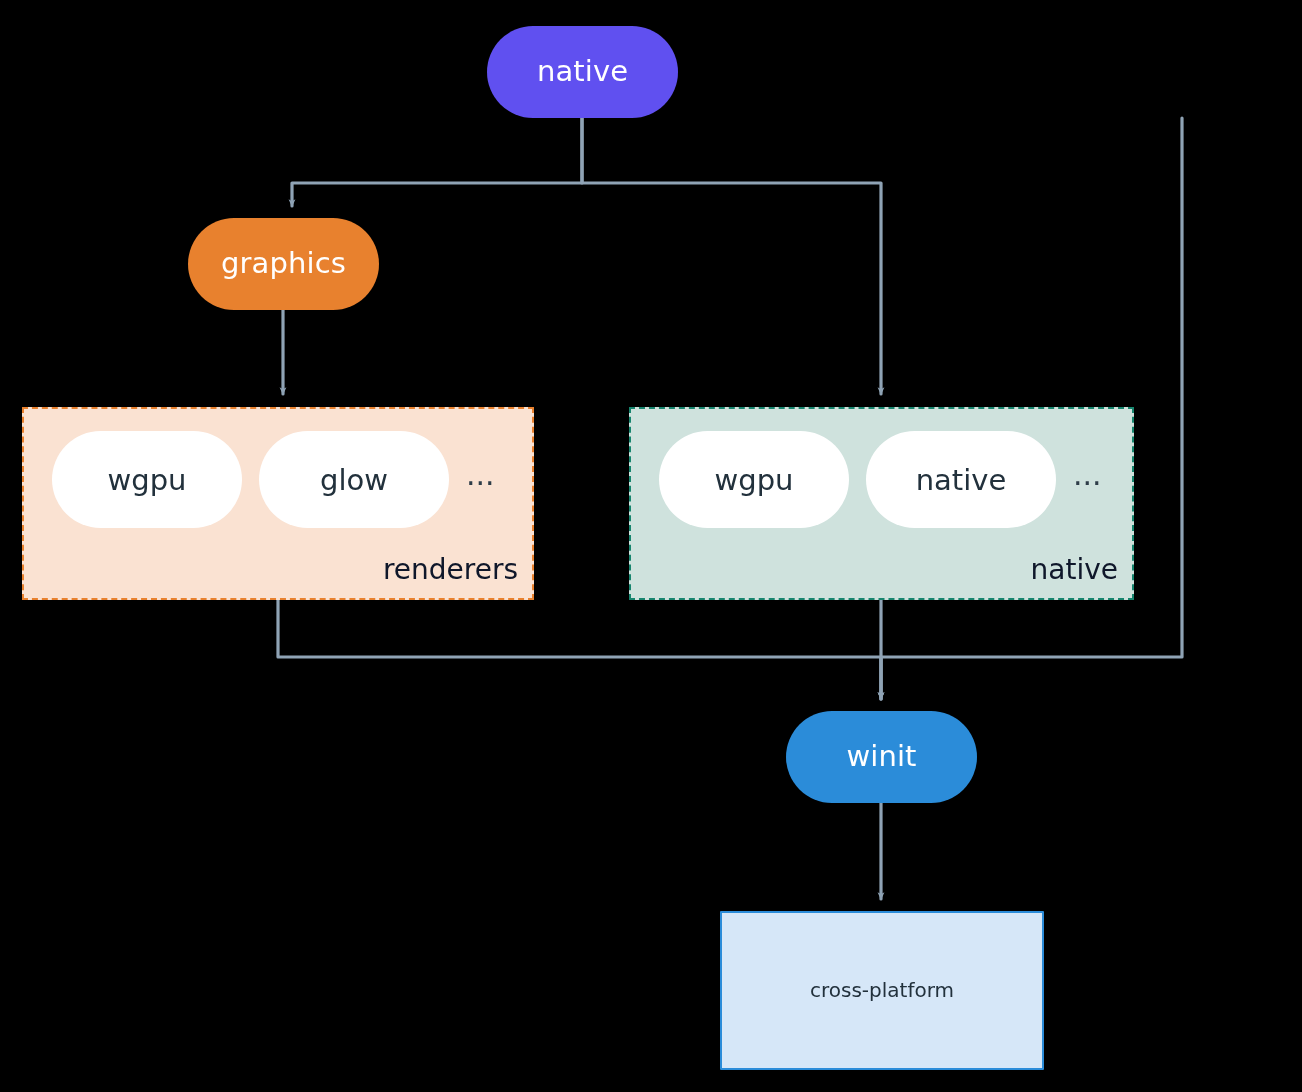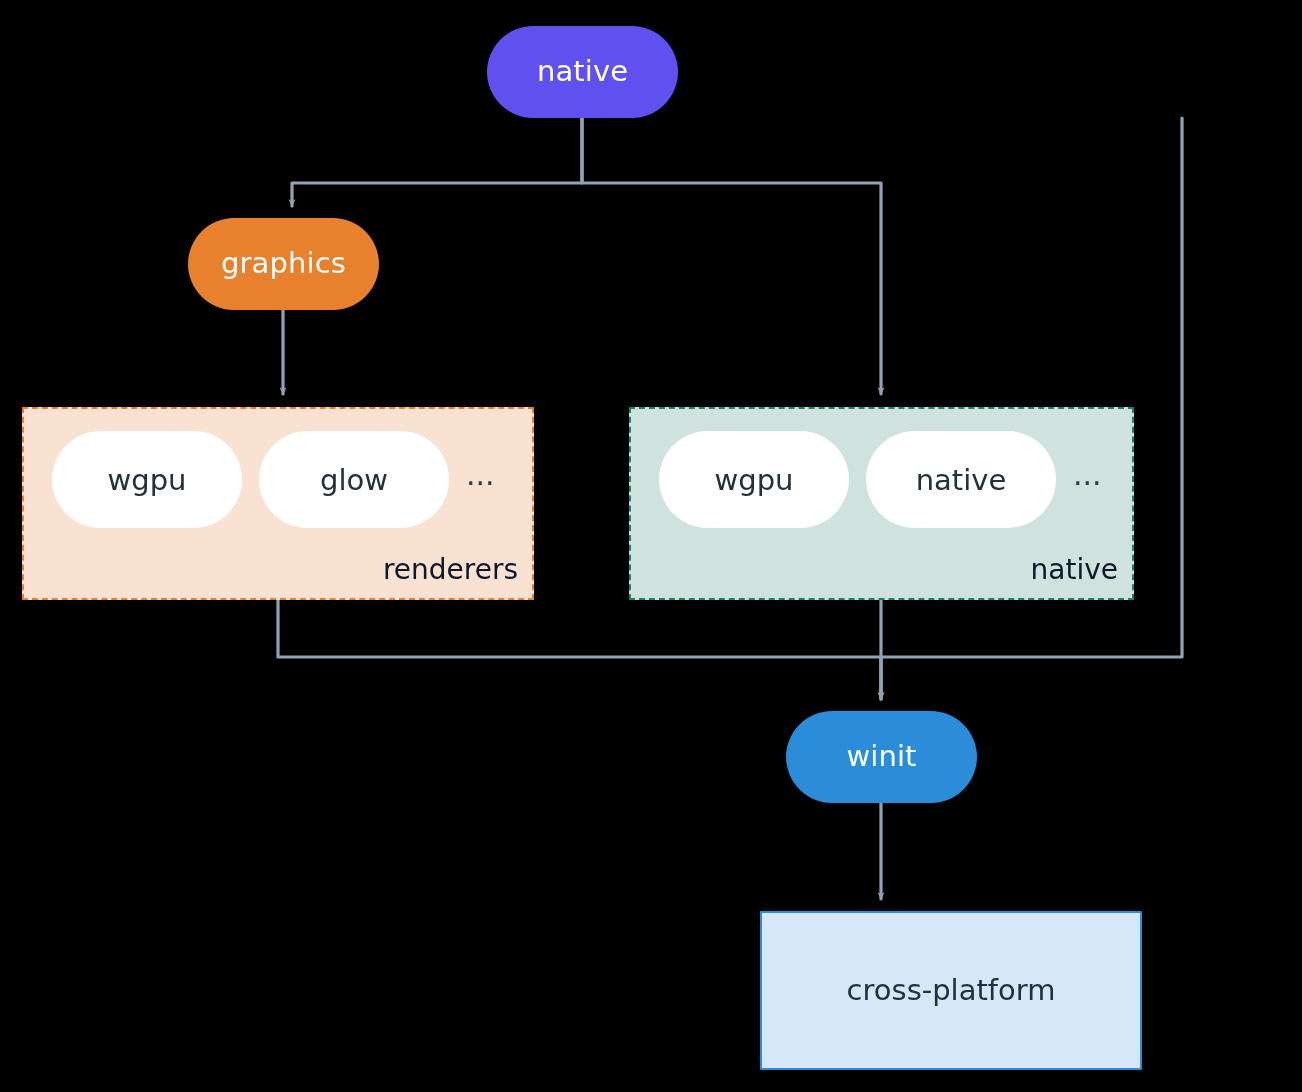--- a/index.html
+++ b/index.html
@@ -82,30 +82,29 @@
     top: 711px;
     width: 191px;
     height: 92px;
     background: #2b8cd9;
   }
 
   
   .node-application {
     left: 720px;
     top: 911px;
-    width: 382px;
+    width: 324px;
     height: 159px;
     background: #d6e7f8;
     border: 2px solid #2b8cd9;
     color: #22313c;
-    font-size: 29px;
+    font-size: 20px;
     flex-direction: column;
     white-space: normal;
     border-radius: 1px;
-    margin-left: 40px;
   }
   .node-application .line {
     display: block;
   }
 
   
   .subgraph {
     position: absolute;
     box-sizing: border-box;
     border-style: dashed;

